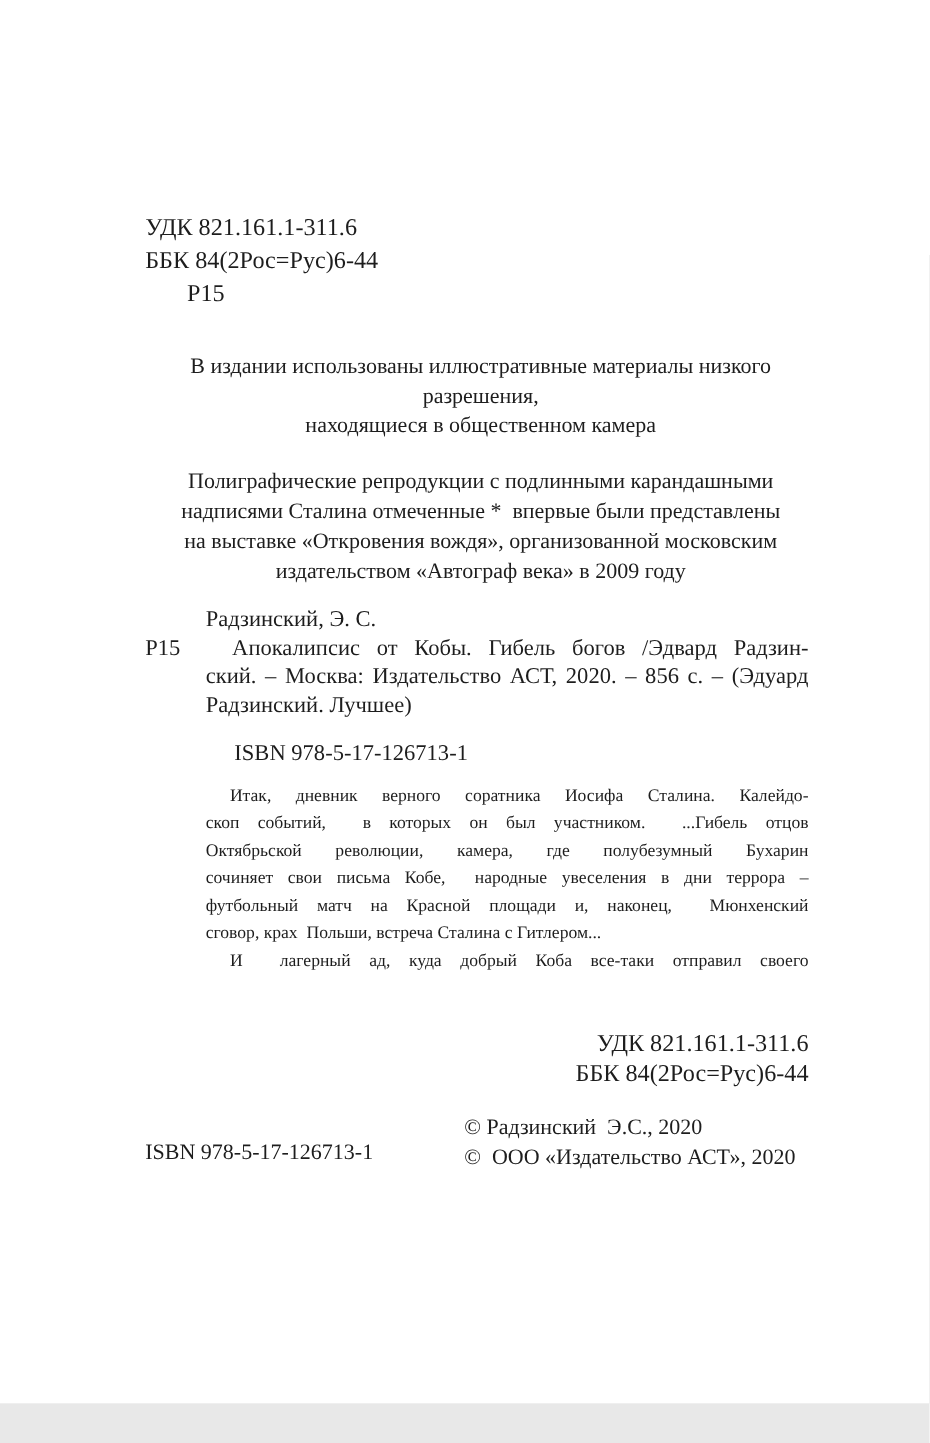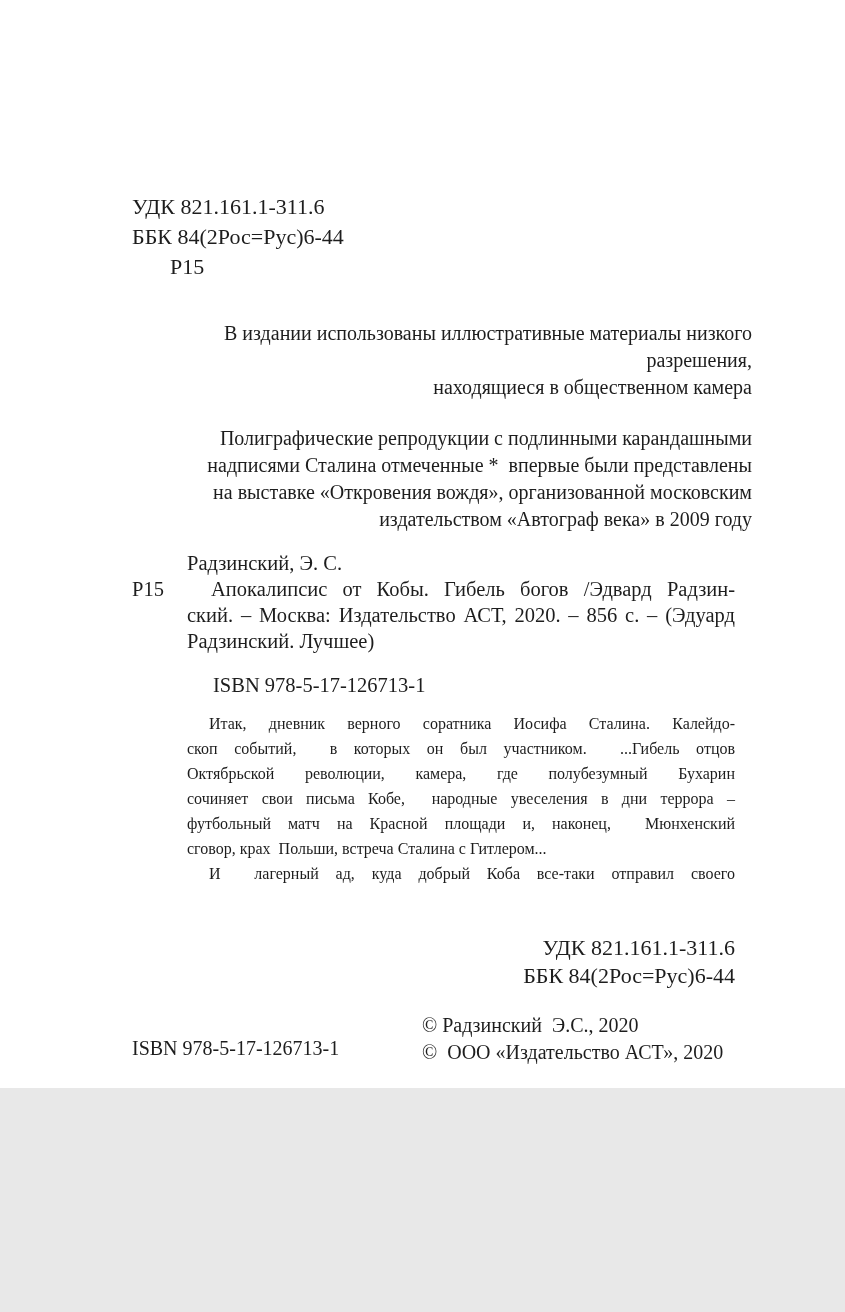--- a/index.html
+++ b/index.html
@@ -1,33 +1,33 @@
 <!DOCTYPE html>
 <html><head>
 <meta charset="utf-8">
 <style>
   html, body { margin: 0; padding: 0; background: #e8e8e8; }
   .page {
     position: relative;
     width: 845px;
-    height: 1088px;
+    height: 1276px;
     margin: 0 auto;
     background: #ffffff;
     color: #1d1d1d;
     font-family: "Liberation Serif", "DejaVu Serif", serif;
     overflow: hidden;
   }
   .abs { position: absolute; }
 
   
   .top-codes { left: 132px; top: 192px; font-size: 22px; line-height: 30px; }
   .top-codes .sign { padding-left: 38px; }
 
   
-  .notice { left: 122px; width: 630px; text-align: right; font-size: 20px; line-height: 27px; }
+  .notice { left: 122px; width: 630px; text-align: center; font-size: 20px; line-height: 27px; }
   .notice-1 { top: 320px; }
   .notice-2 { top: 395px; margin-top: 30px; }
 
   
   .catalog { left: 187px; top: 550px; width: 548px; font-size: 20.5px; line-height: 26px; }
   .catalog .card-sign { position: absolute; left: -55px; top: 26px; }
   .cat-line.just { text-align: justify; text-align-last: justify; }
   .cat-line.ind { text-indent: 24px; }
 
   .isbn-1 { left: 213px; top: 674px; font-size: 20.5px; }

